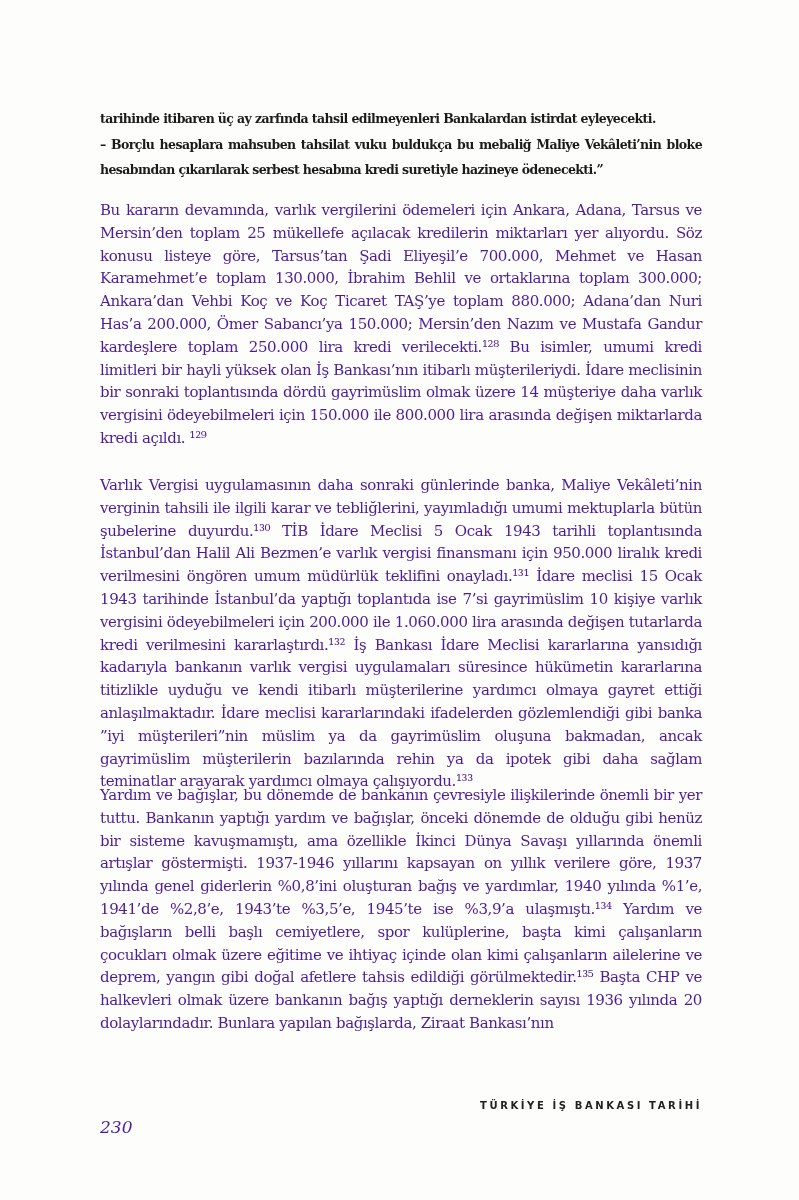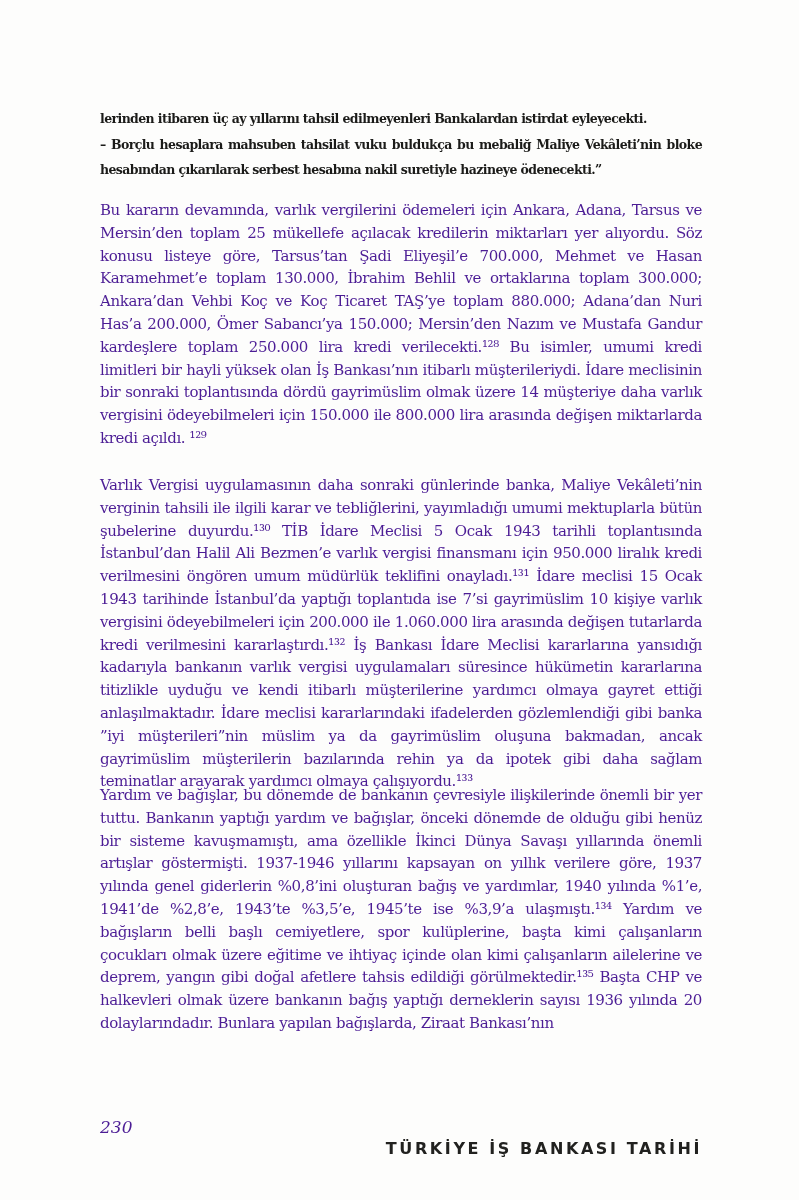--- a/index.html
+++ b/index.html
@@ -56,37 +56,37 @@
     left: 100px;
     top: 1117px;
     font-family: "DejaVu Serif", serif;
     font-style: italic;
     font-size: 17px;
     color: #4c1d95;
   }
   .footer-running {
     position: absolute;
     right: 97px;
-    top: 1139px;
+    top: 1100px;
     font-family: "DejaVu Sans", "Liberation Sans", sans-serif;
-    font-size: 16px;
+    font-size: 10px;
     font-weight: bold;
     letter-spacing: 2.6px;
     color: #21211f;
     white-space: nowrap;
   }
 </style>
 </head>
 <body>
 
 <div class="page">
 
   <div class="col quote">
-    <p>lerinden itibaren üç ay yıllarını tahsil edilmeyenleri Bankalardan istirdat eyleyecekti.</p>
-    <p>– Borçlu hesaplara mahsuben tahsilat vuku buldukça bu mebaliğ Maliye Vekâleti’nin bloke hesabından çıkarılarak serbest hesabına nakil suretiyle hazineye ödenecekti.”</p>
+    <p>tarihinde itibaren üç ay zarfında tahsil edilmeyenleri Bankalardan istirdat eyleyecekti.</p>
+    <p>– Borçlu hesaplara mahsuben tahsilat vuku buldukça bu mebaliğ Maliye Vekâleti’nin bloke hesabından çıkarılarak serbest hesabına kredi suretiyle hazineye ödenecekti.”</p>
   </div>
 
   <p class="body-par par-1">Bu kararın devamında, varlık vergilerini ödemeleri için Ankara, Adana, Tarsus ve Mersin’den toplam 25 mükellefe açılacak kredilerin miktarları yer alıyordu. Söz konusu listeye göre, Tarsus’tan Şadi Eliyeşil’e 700.000, Mehmet ve Hasan Karamehmet’e toplam 130.000, İbrahim Behlil ve ortaklarına toplam 300.000; Ankara’dan Vehbi Koç ve Koç Ticaret TAŞ’ye toplam 880.000; Adana’dan Nuri Has’a 200.000, Ömer Sabancı’ya 150.000; Mersin’den Nazım ve Mustafa Gandur kardeşlere toplam 250.000 lira kredi verilecekti.¹²⁸ Bu isimler, umumi kredi limitleri bir hayli yüksek olan İş Bankası’nın itibarlı müşterileriydi. İdare meclisinin bir sonraki toplantısında dördü gayrimüslim olmak üzere 14 müşteriye daha varlık vergisini ödeyebilmeleri için 150.000 ile 800.000 lira arasında değişen miktarlarda kredi açıldı. ¹²⁹</p>
 
   <p class="body-par par-2">Varlık Vergisi uygulamasının daha sonraki günlerinde banka, Maliye Vekâleti’nin verginin tahsili ile ilgili karar ve tebliğlerini, yayımladığı umumi mektuplarla bütün şubelerine duyurdu.¹³⁰ TİB İdare Meclisi 5 Ocak 1943 tarihli toplantısında İstanbul’dan Halil Ali Bezmen’e varlık vergisi finansmanı için 950.000 liralık kredi verilmesini öngören umum müdürlük teklifini onayladı.¹³¹ İdare meclisi 15 Ocak 1943 tarihinde İstanbul’da yaptığı toplantıda ise 7’si gayrimüslim 10 kişiye varlık vergisini ödeyebilmeleri için 200.000 ile 1.060.000 lira arasında değişen tutarlarda kredi verilmesini kararlaştırdı.¹³² İş Bankası İdare Meclisi kararlarına yansıdığı kadarıyla bankanın varlık vergisi uygulamaları süresince hükümetin kararlarına titizlikle uyduğu ve kendi itibarlı müşterilerine yardımcı olmaya gayret ettiği anlaşılmaktadır. İdare meclisi kararlarındaki ifadelerden gözlemlendiği gibi banka ”iyi müşterileri”nin müslim ya da gayrimüslim oluşuna bakmadan, ancak gayrimüslim müşterilerin bazılarında rehin ya da ipotek gibi daha sağlam teminatlar arayarak yardımcı olmaya çalışıyordu.¹³³</p>
 
   <p class="body-par par-3">Yardım ve bağışlar, bu dönemde de bankanın çevresiyle ilişkilerinde önemli bir yer tuttu. Bankanın yaptığı yardım ve bağışlar, önceki dönemde de olduğu gibi henüz bir sisteme kavuşmamıştı, ama özellikle İkinci Dünya Savaşı yıllarında önemli artışlar göstermişti. 1937-1946 yıllarını kapsayan on yıllık verilere göre, 1937 yılında genel giderlerin %0,8’ini oluşturan bağış ve yardımlar, 1940 yılında %1’e, 1941’de %2,8’e, 1943’te %3,5’e, 1945’te ise %3,9’a ulaşmıştı.¹³⁴ Yardım ve bağışların belli başlı cemiyetlere, spor kulüplerine, başta kimi çalışanların çocukları olmak üzere eğitime ve ihtiyaç içinde olan kimi çalışanların ailelerine ve deprem, yangın gibi doğal afetlere tahsis edildiği görülmektedir.¹³⁵ Başta CHP ve halkevleri olmak üzere bankanın bağış yaptığı derneklerin sayısı 1936 yılında 20 dolaylarındadır. Bunlara yapılan bağışlarda, Ziraat Bankası’nın</p>
 
   <span class="footer-pagenum">230</span>
 

